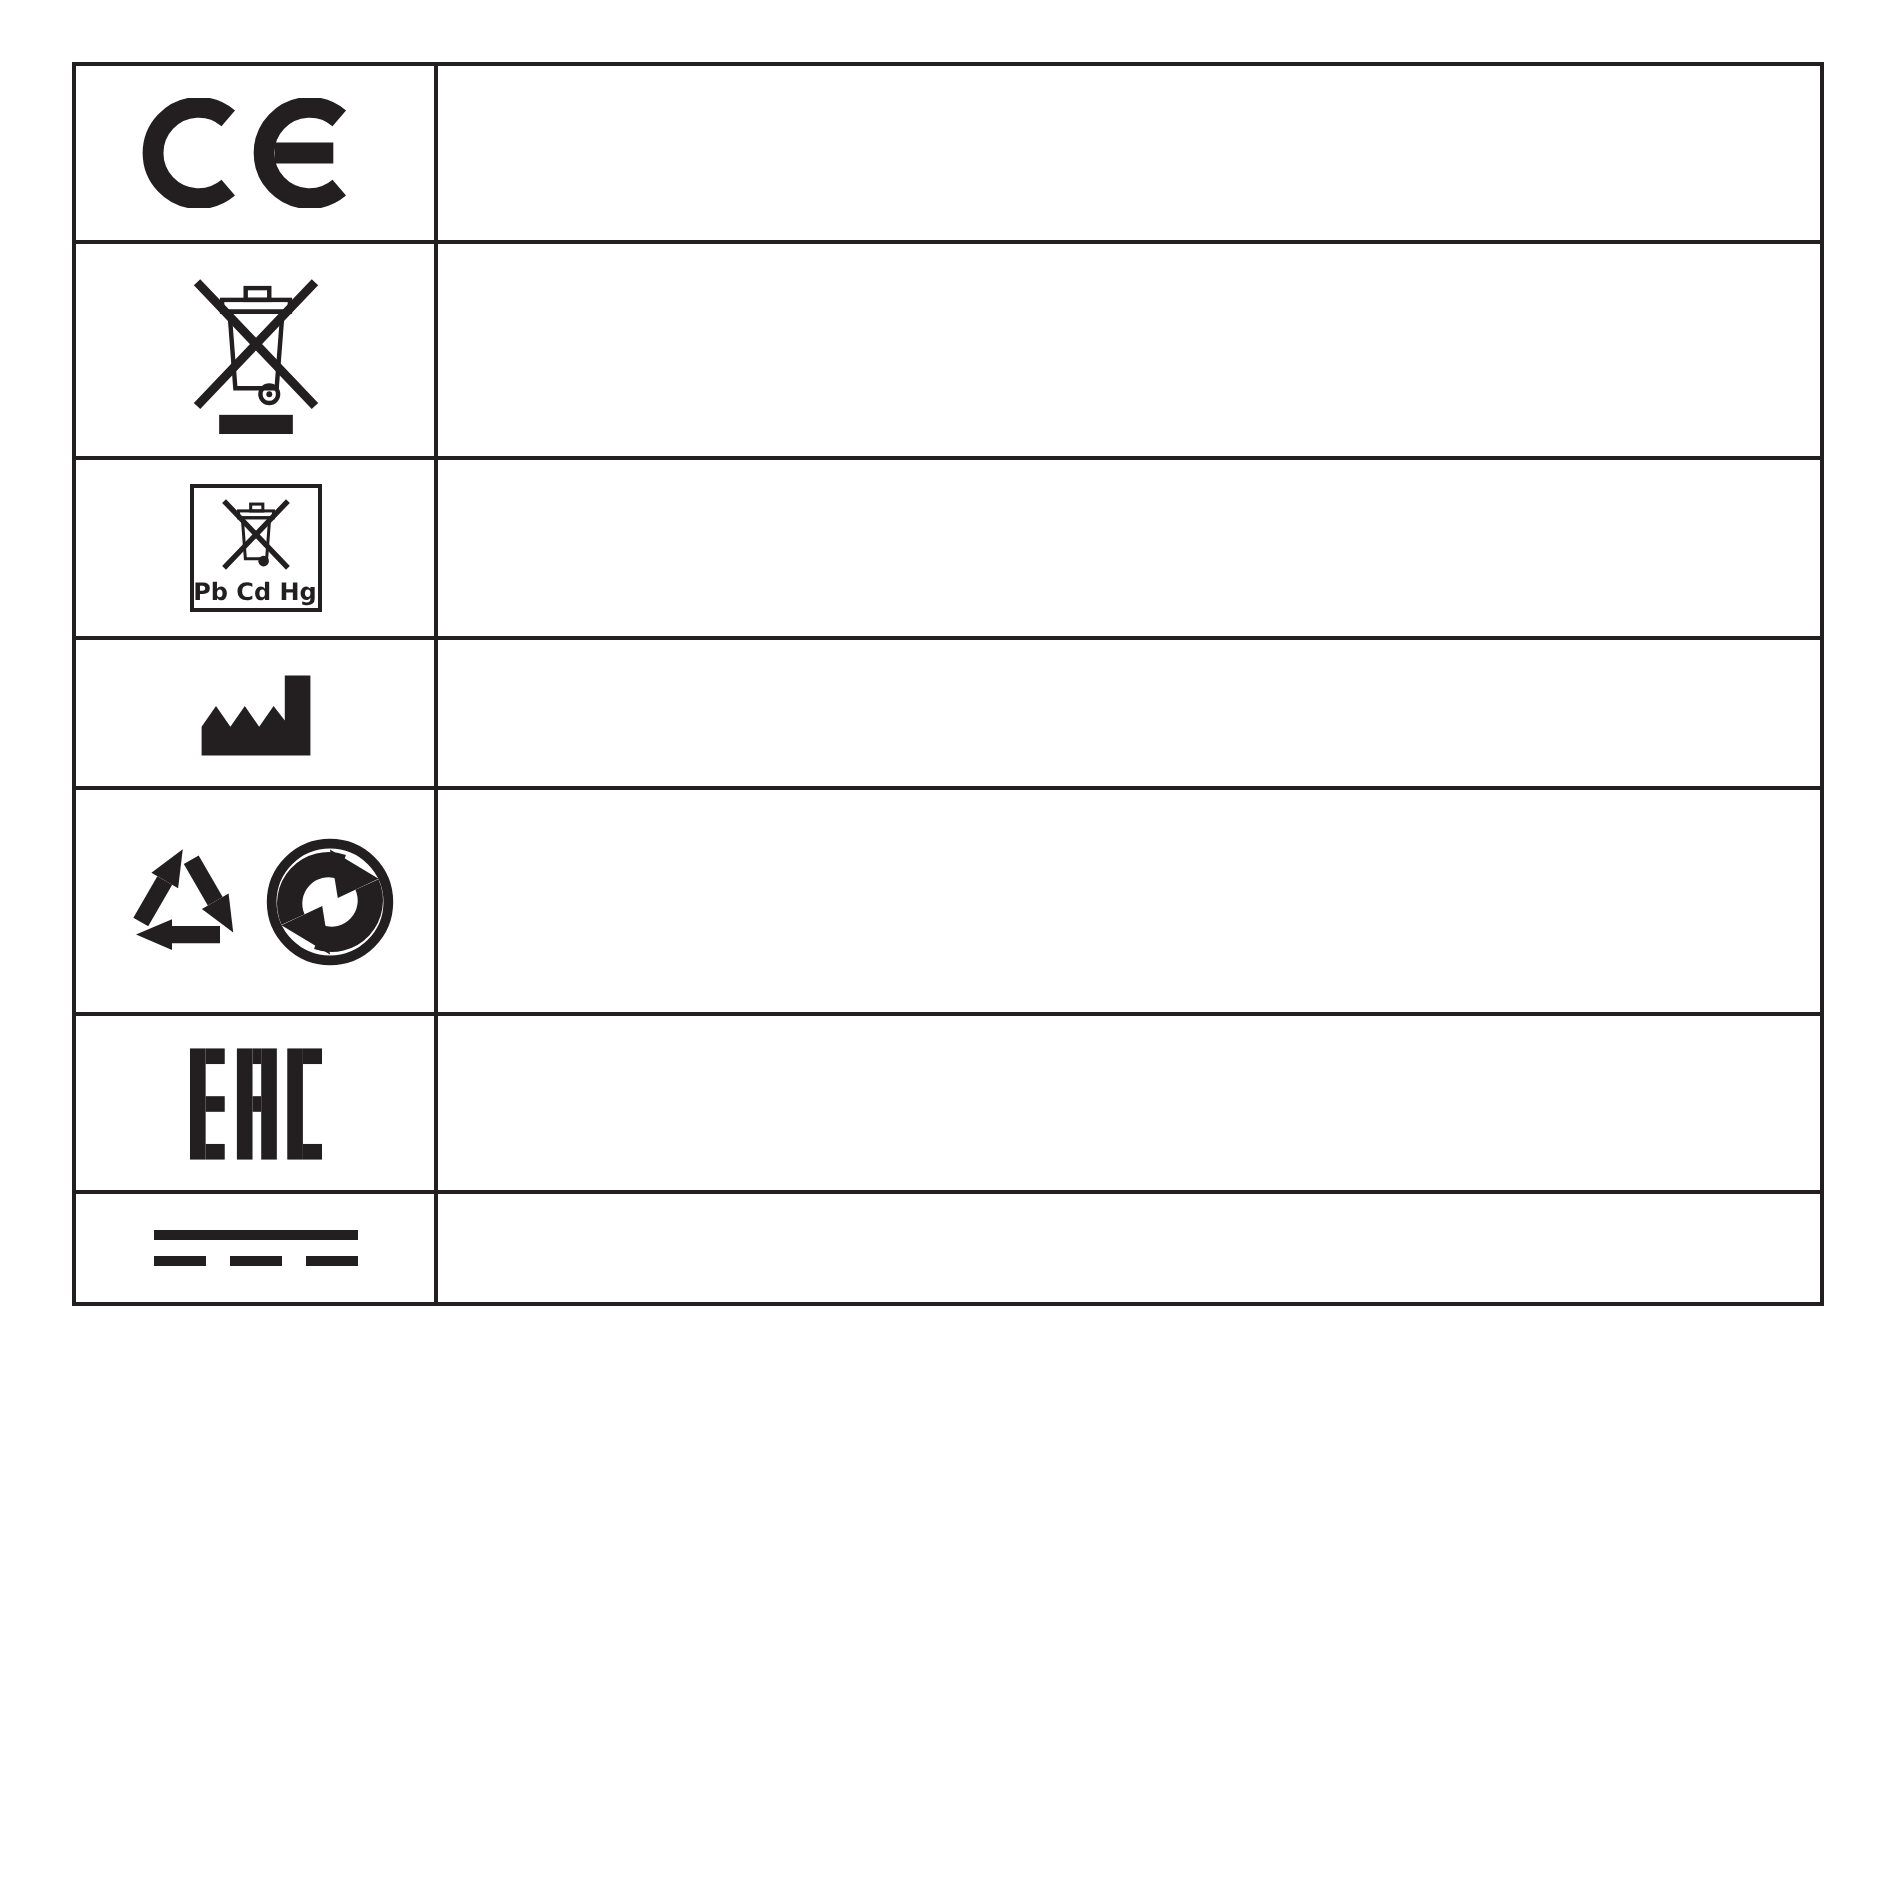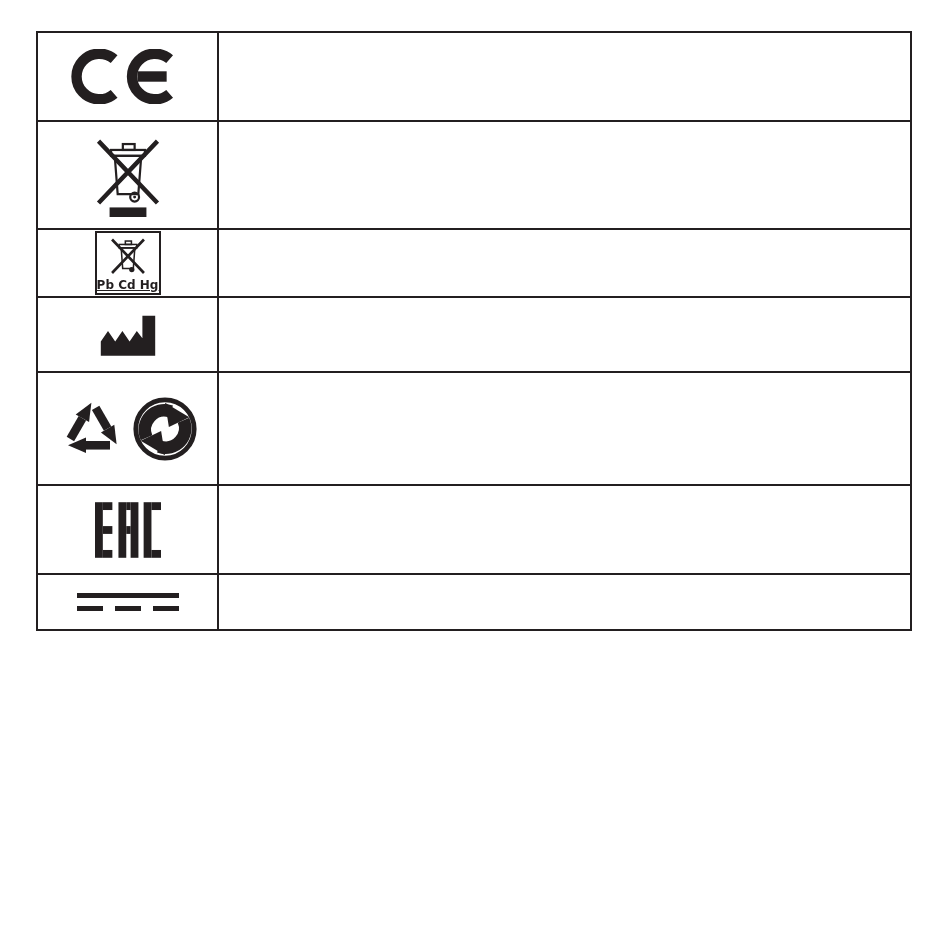--- a/index.html
+++ b/index.html
@@ -44,21 +44,21 @@
   }
   .cell-desc {
     flex: 1;
     box-sizing: border-box;
     padding: 8px 12px;
     font-size: 14px;
     color: var(--ink, #231f20);
   }
   .r1 { height: 89px; }
   .r2 { height: 108px; }
-  .r3 { height: 68px; text-decoration: underline; }
+  .r3 { height: 90px; }
   .r4 { height: 75px; }
   .r5 { height: 113px; }
   .r6 { height: 89px; }
   .r7 { height: 54px; }
 
   svg .stroke { stroke: var(--ink, #231f20); fill: none; }
   svg .fill   { fill: var(--ink, #231f20); stroke: none; }
 
   .battery-box {
     border: 2px solid var(--ink, #231f20);

